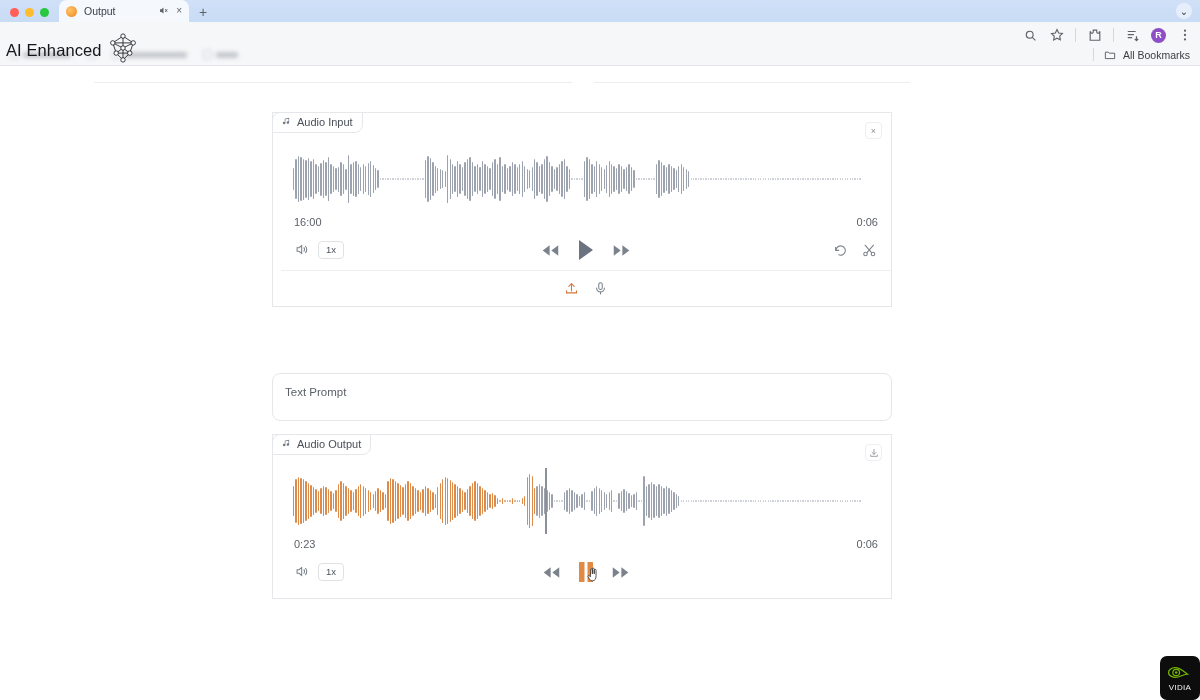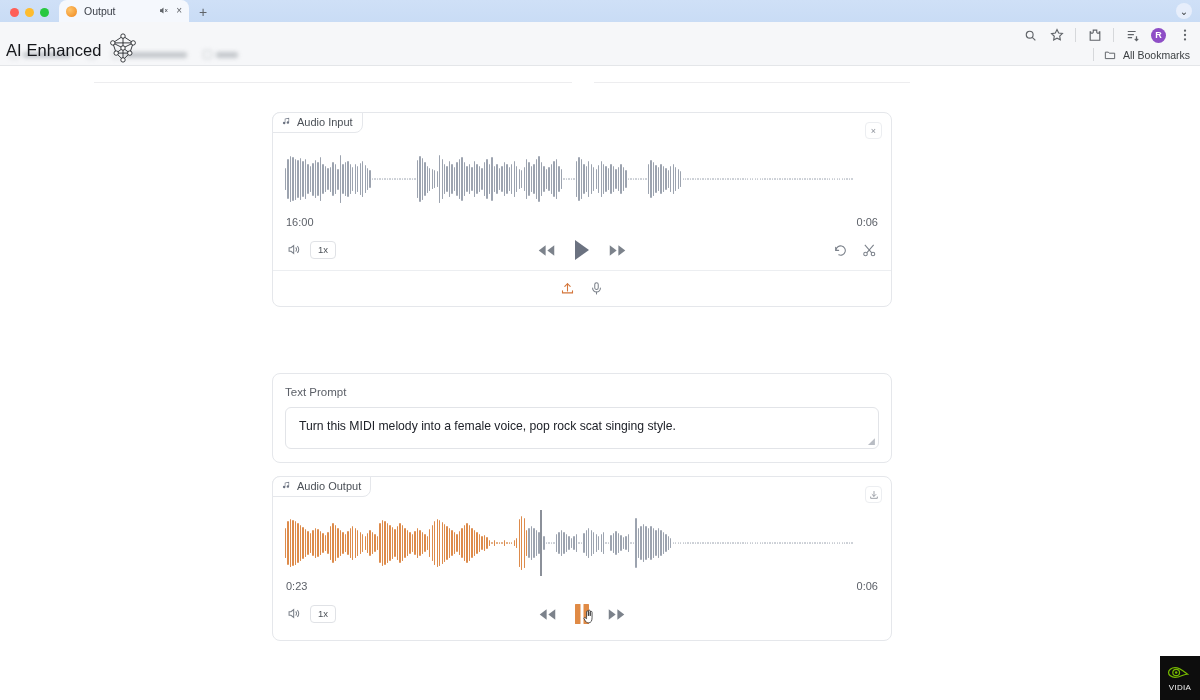--- a/index.html
+++ b/index.html
@@ -84,22 +84,23 @@
   
   .ghost-line { position:absolute; top:12px; height:1px; background:#ededef; }
   .ghost-a { left:94px; width:478px; }
   .ghost-b { left:594px; width:316px; }
 
   .app { position:absolute; left:272px; top:0; width:620px; }
 
   .block { position:relative; }
 
   .panel {
-    border:1px solid #e5e7eb; border-radius:8px; background:#fff;
+    border:1px solid #e5e7eb; border-radius:0; background:#fff;
     position:relative;
+    padding-left:8px;
   }
   .panel-label {
     position:absolute; left:-1px; top:-1px;
     display:flex; align-items:center; gap:6px;
     background:#fff; border:1px solid #e5e7eb;
     border-radius:8px 0 8px 0;
     padding:3px 9px 4px 8px; font-size:11px; color:#4b5057;
     z-index:3;
   }
   .note-ico { font-size:10px; color:#6b7280; line-height:1; }
@@ -163,21 +164,21 @@
     border:1px solid #e2e4e8; border-radius:6px; background:#fff;
     height:42px; padding:11px 13px; font-size:12.2px; color:#20232a;
     position:relative;
   }
   .grip { position:absolute; right:3px; bottom:2px; font-size:9px; color:#b8bcc3; }
 
   
   .nvidia {
     position:absolute; right:0; bottom:0; width:40px; height:44px;
     background:#0d0d0d; display:flex; flex-direction:column;
-    align-items:center; justify-content:center; gap:1px; z-index:50;
+    align-items:center; justify-content:center; gap:1px; z-index:50;border-radius:7px;
   }
   .nv-eye { width:26px; height:18px; }
   .nv-word { font-size:8px; color:#f2f2f2; letter-spacing:.3px; font-family:"Liberation Sans", sans-serif;}
 
   
   .gutter { position:absolute; right:0; top:0; width:0px; height:100%; background:#000; }
 
   .cursor-hand { position:absolute; left:8px; top:5px; width:14px; height:16px; }
 </style>
 </head>
@@ -624,24 +625,20 @@
                   <path d="M9 13.1v2.6"></path>
               </svg>
             </span>
           </div>
         </div>
       </div>
 
 
       <div class="textpanel" style="margin-top:66px">
         <div class="tp-label">Text Prompt</div>
-        <div class="textarea">
-          <span>Turn this MIDI melody into a female voice, pop rock scat singing style.</span>
-          <span class="grip">◢</span>
-        </div>
       </div>
 
       <div class="block" style="margin-top:13px">
         <div class="panel">
           <div class="panel-label">
             <span class="note-ico">
               <svg width="10" height="10" viewBox="0 0 16 16" fill="#6b7280">
                 <path d="M6 12.2V4.3l7-1.4v7.6a2 2 0 11-1-1.73V4.2L7 5.1v6.1a2 2 0 11-1-1.73z"></path>
               </svg>
             </span>

